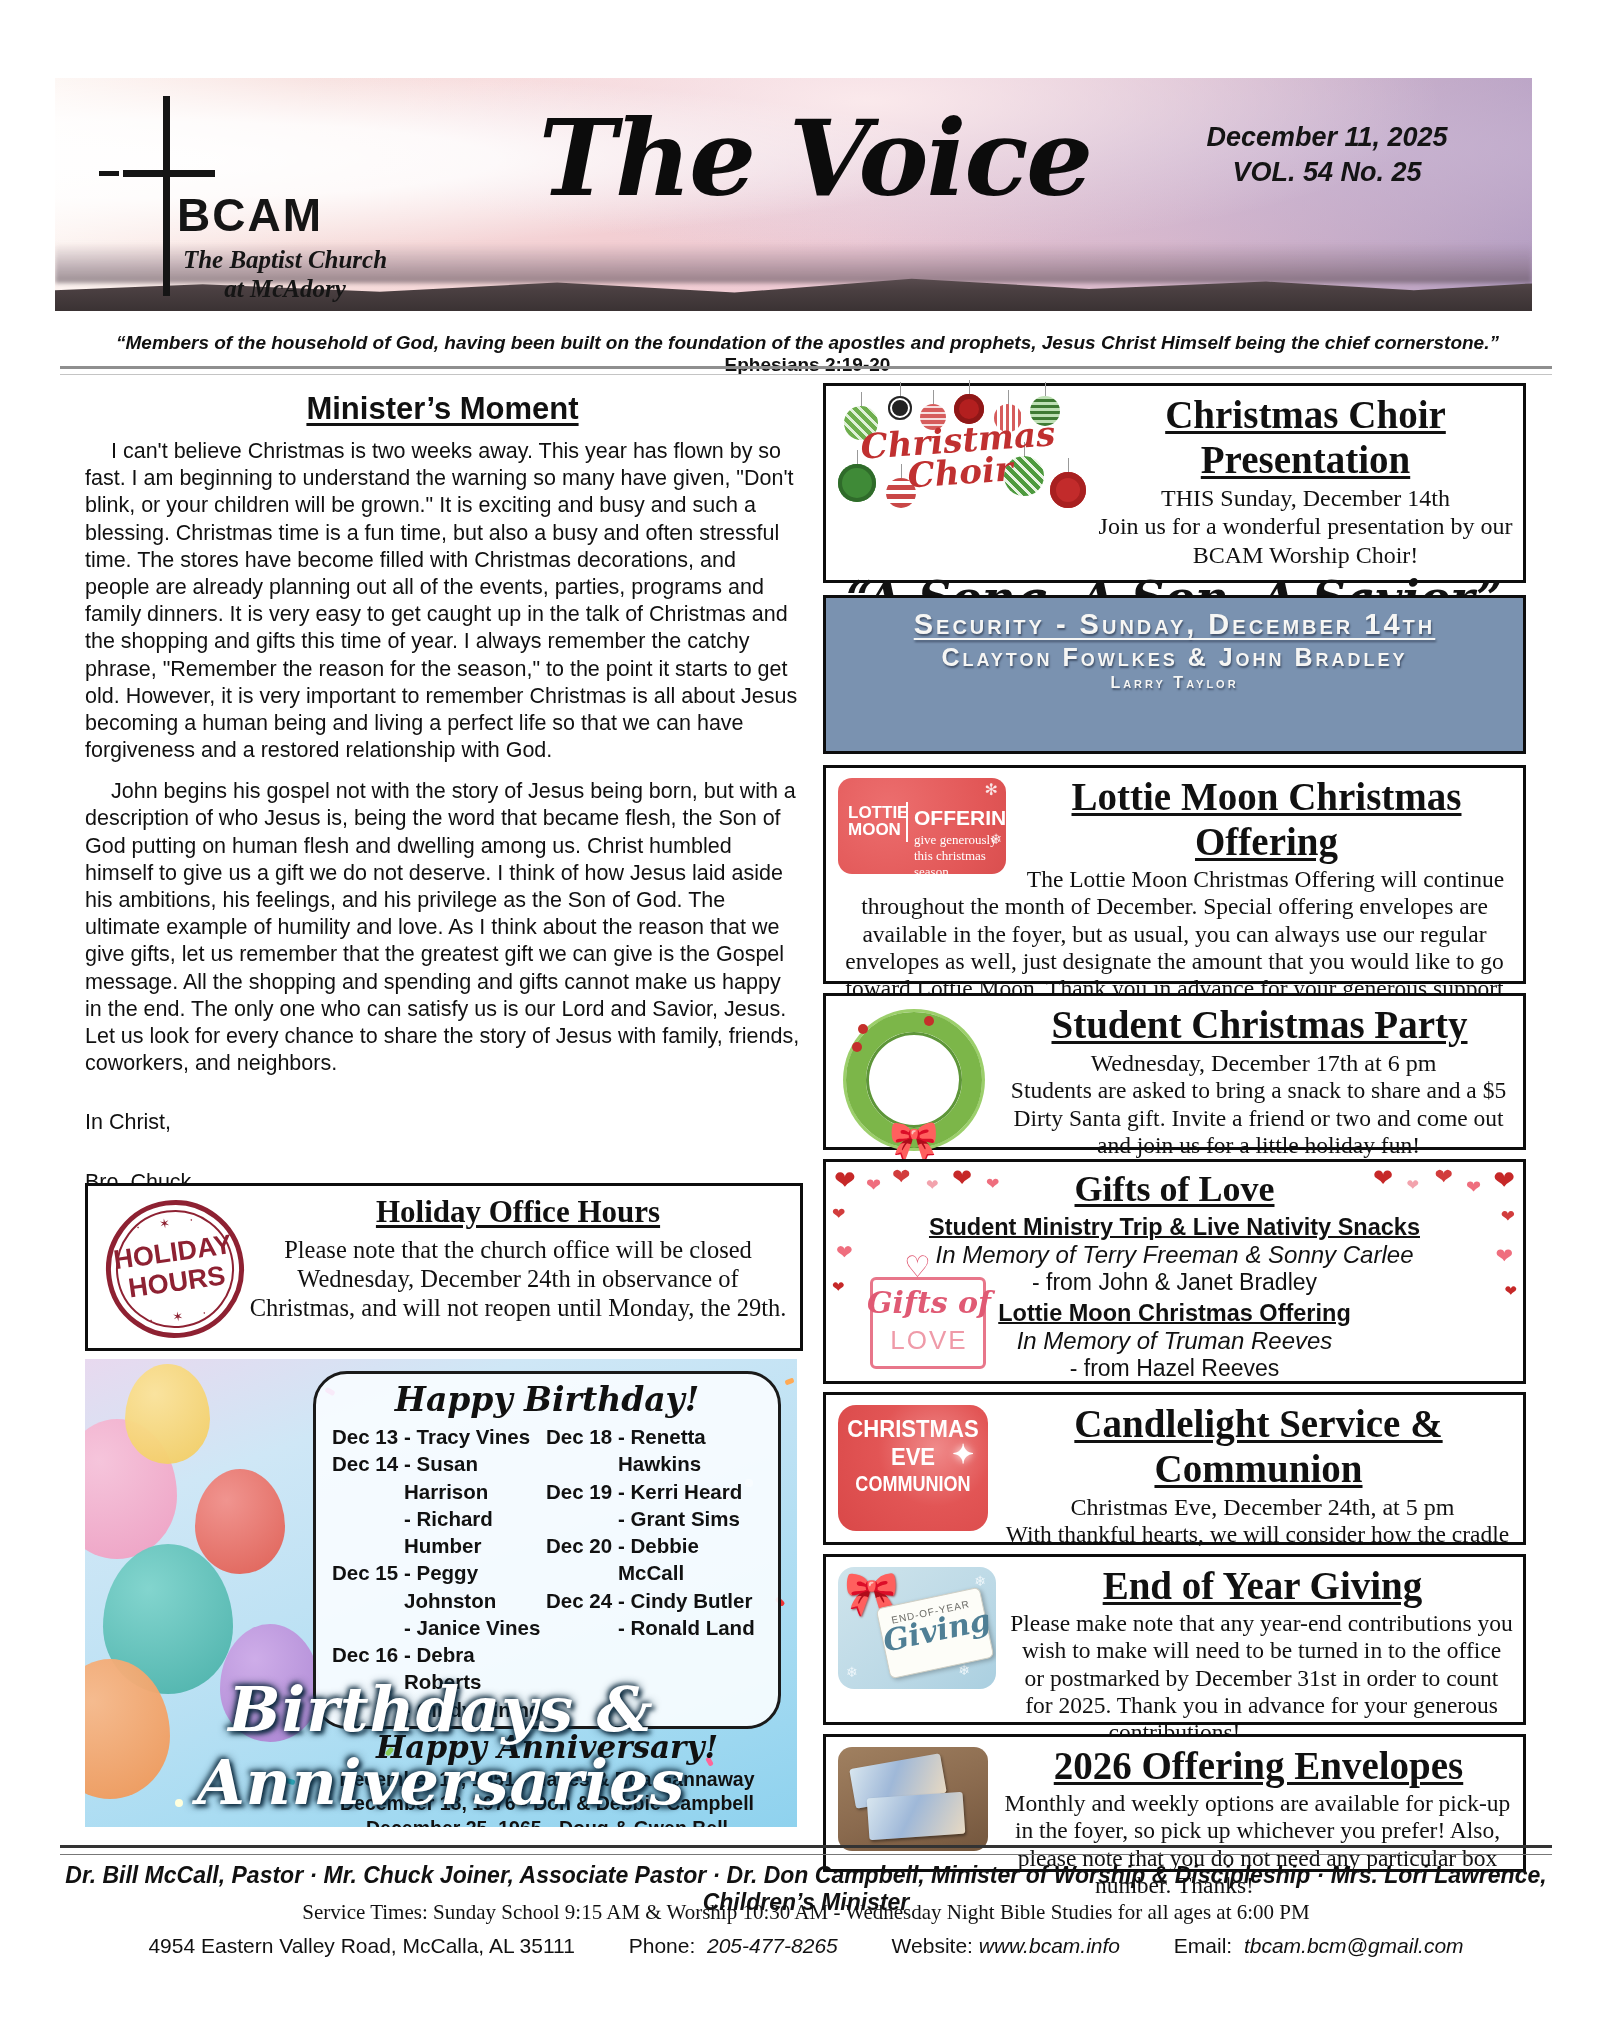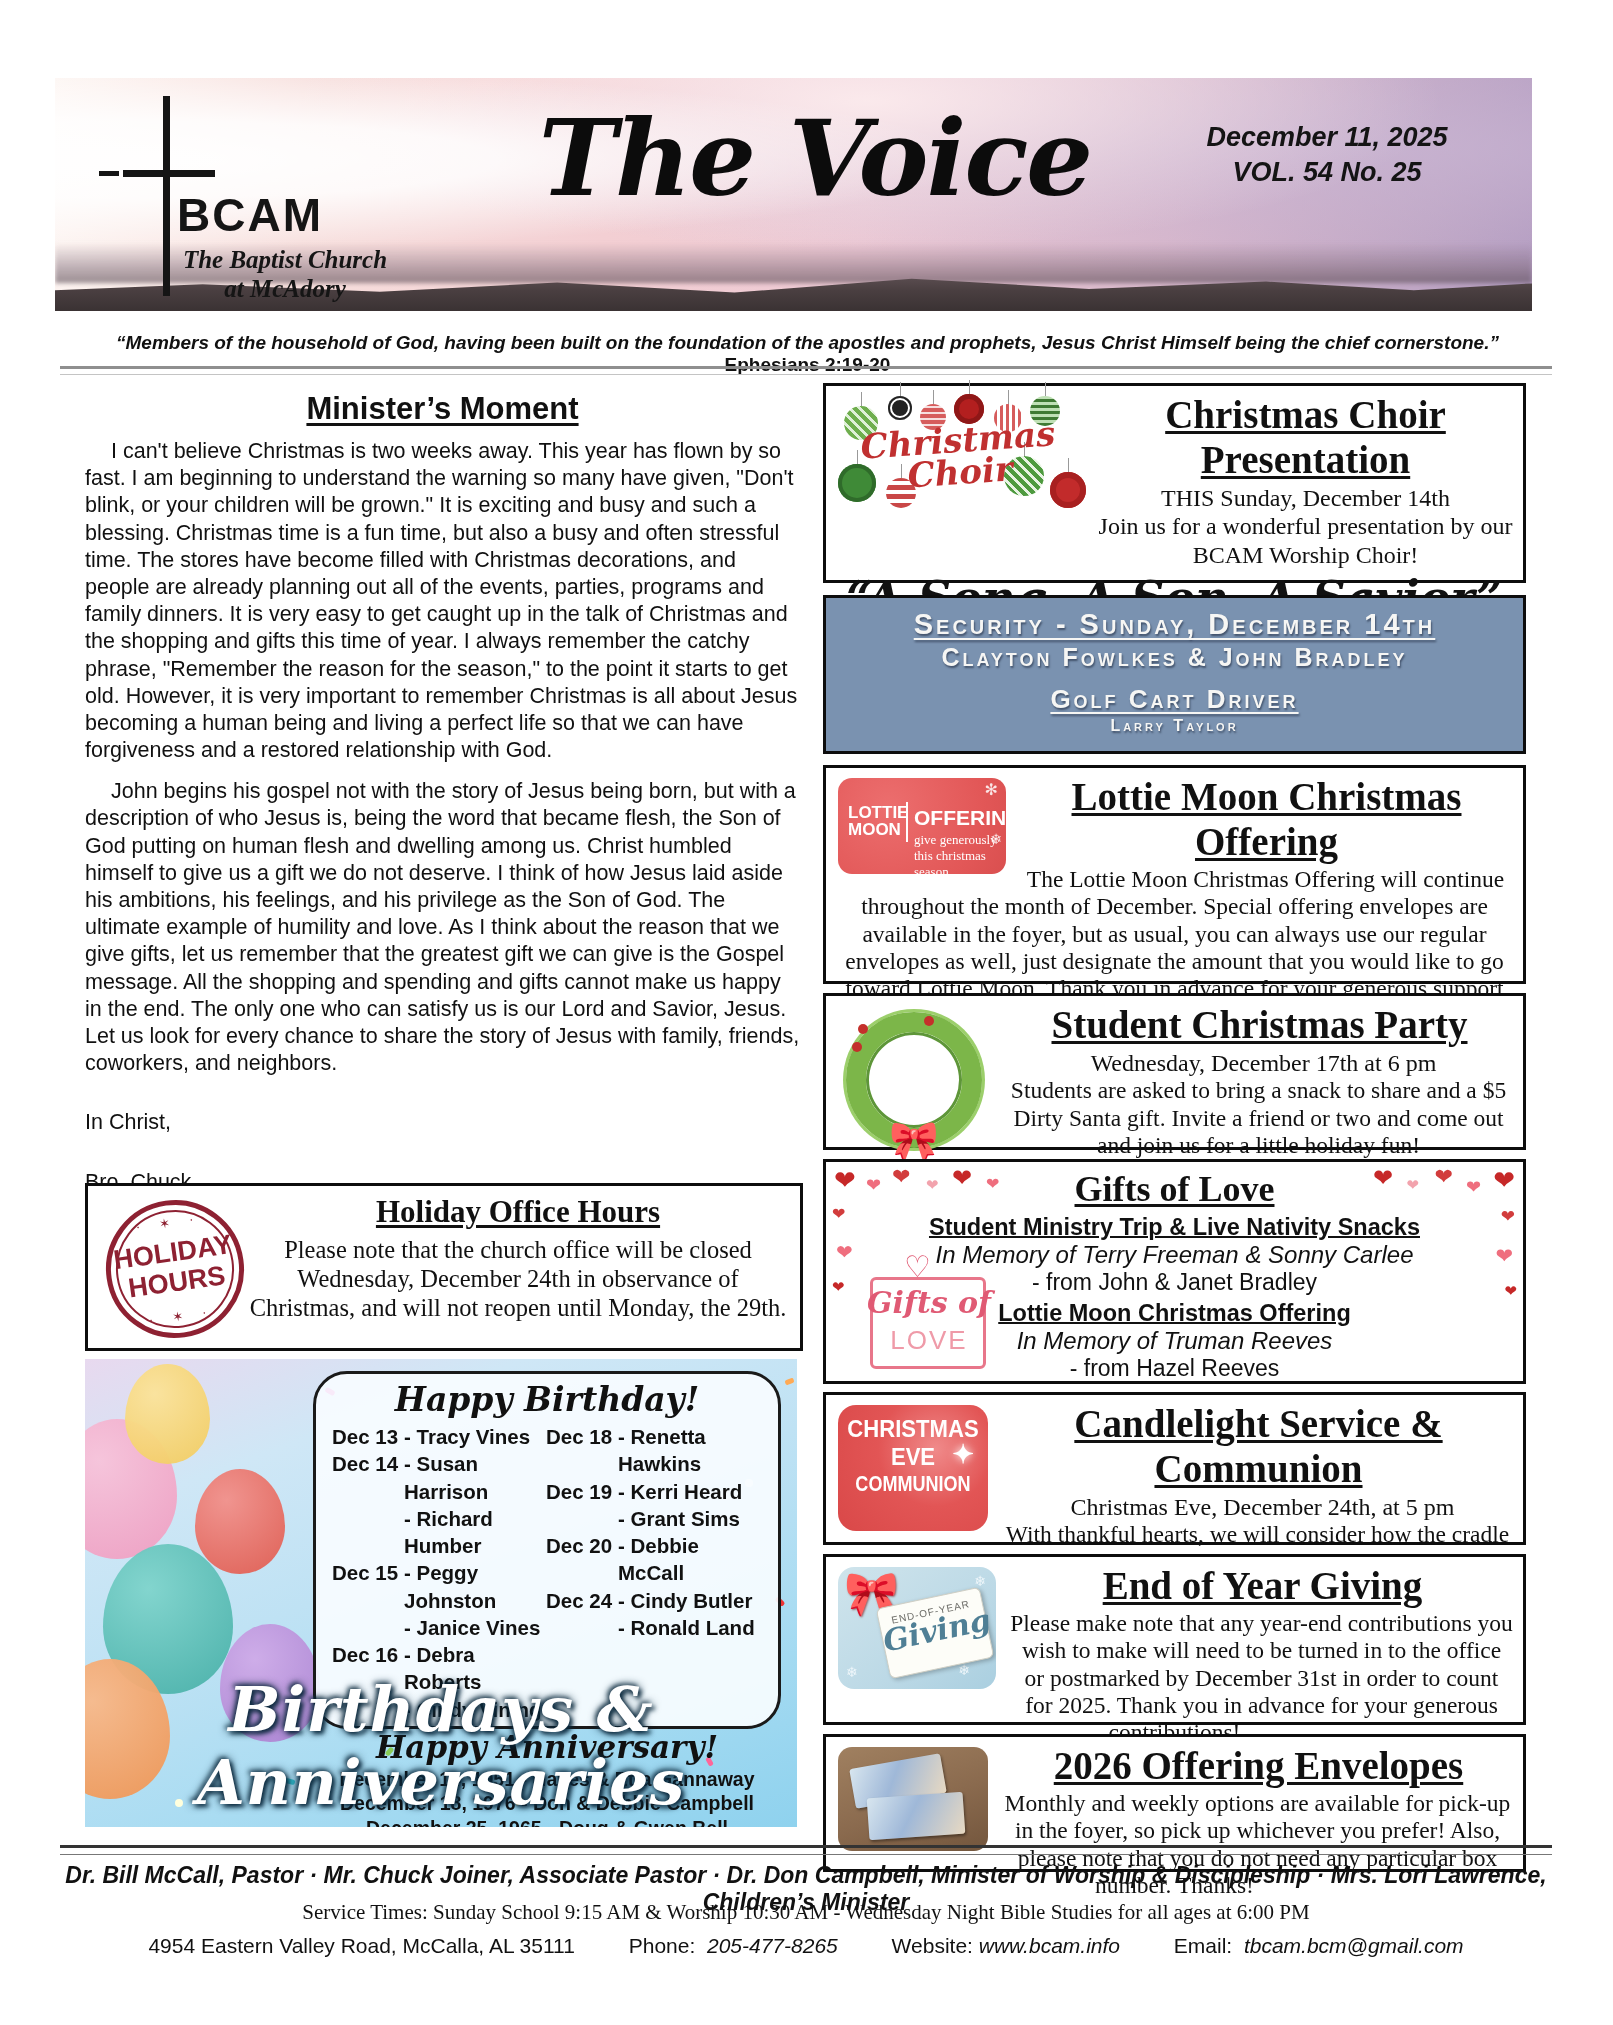--- a/index.html
+++ b/index.html
@@ -315,21 +315,20 @@
       <div class="rtitle">Christmas Choir Presentation</div>
       <div class="rline">THIS Sunday, December 14th</div>
       <div class="rline">Join us for a wonderful presentation by our BCAM Worship Choir!</div>
     </div>
     <div class="script choir-quote">“A Song, A Son, A Savior”</div>
   </div>
 
   <div class="rbox security" style="top:595px;height:159px;">
     <div class="sec-caps sec1">Security - Sunday, December 14th</div>
     <div class="sec-caps sec2">Clayton Fowlkes &amp; John Bradley</div>
-    <div class="sec-caps sec3">Golf Cart Driver</div>
     <div class="sec-caps sec4">Larry Taylor</div>
   </div>
 
   <div class="rbox" style="top:765px;height:219px;">
     <div class="lottie-logo">
       <div class="snow1">✻</div>
       <div class="snow2">❄</div>
       <div class="lm">LOTTIE
 MOON</div>
       <div class="bar"></div>

